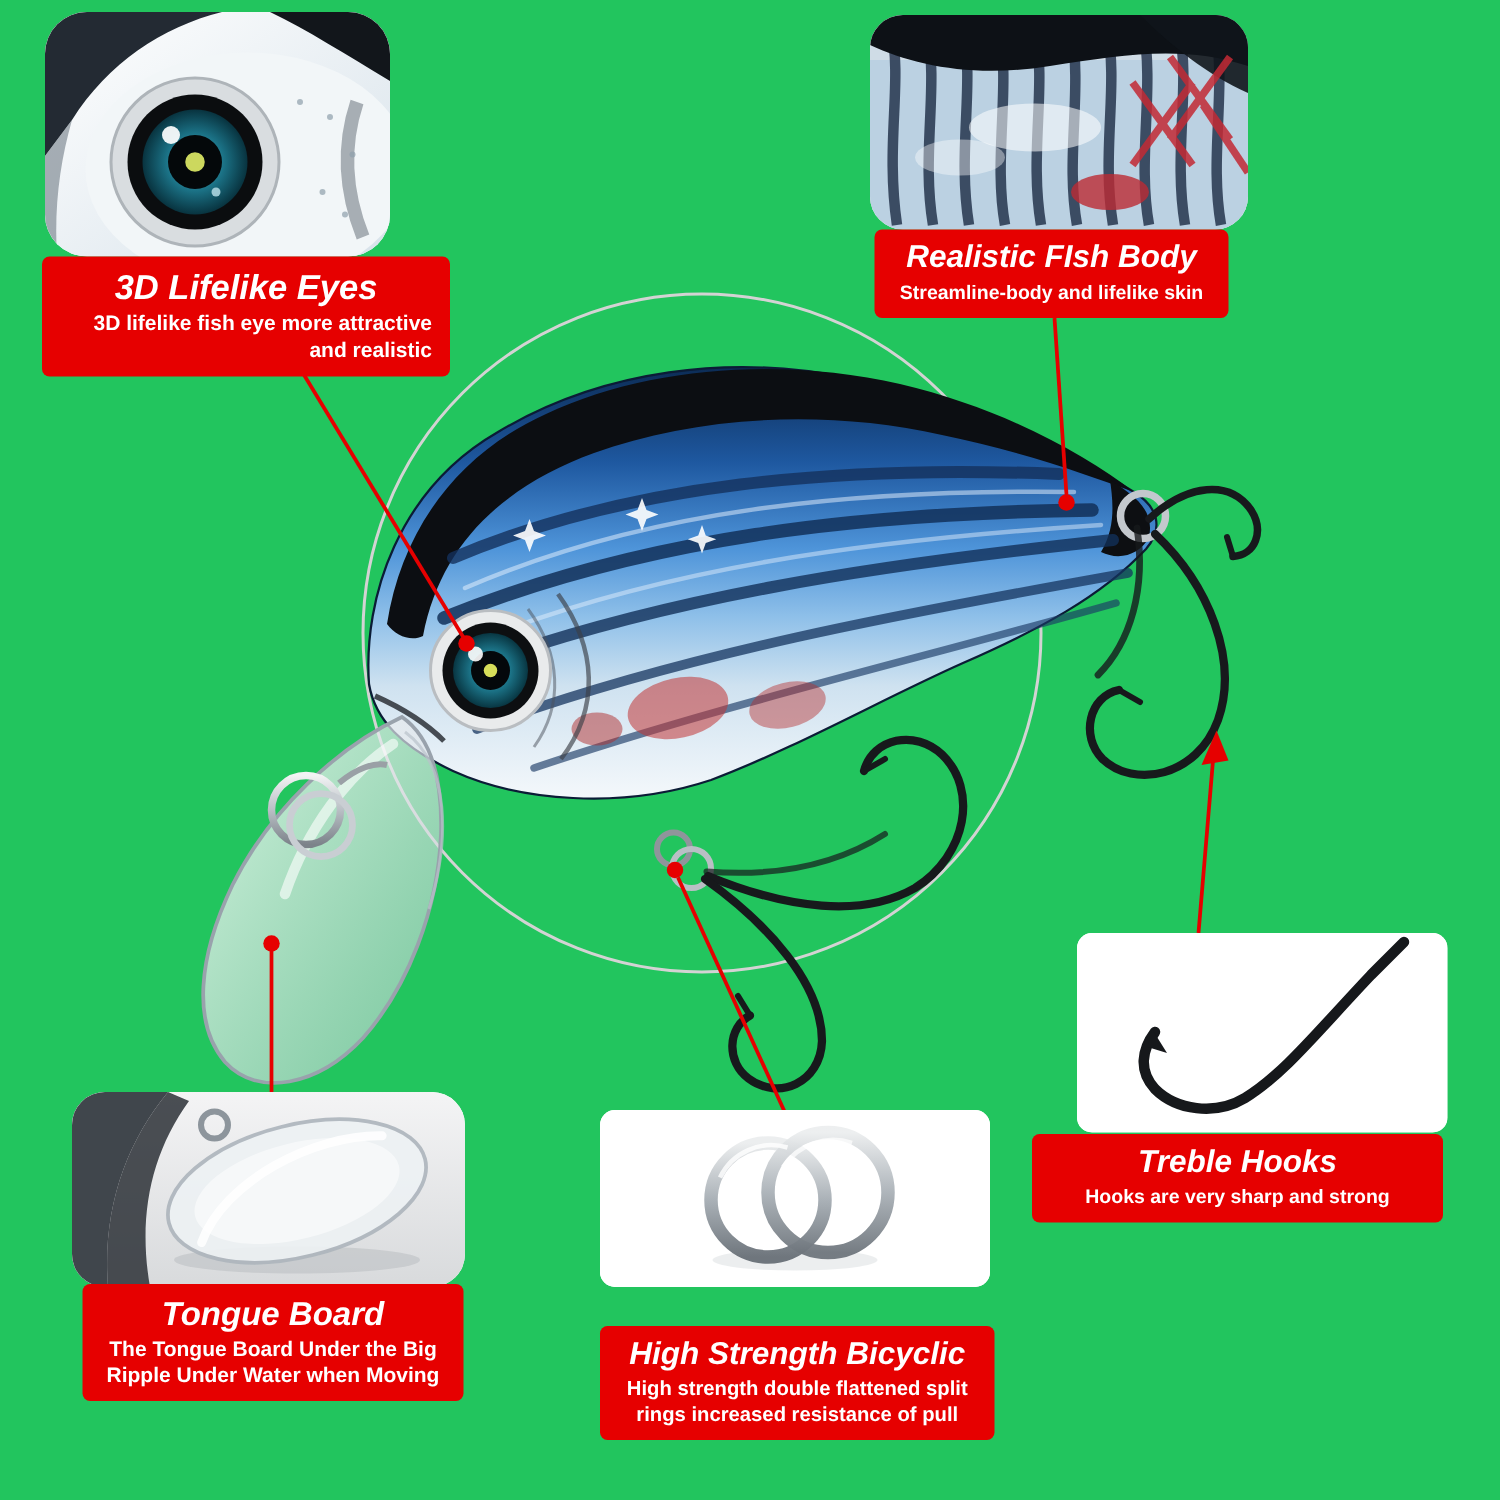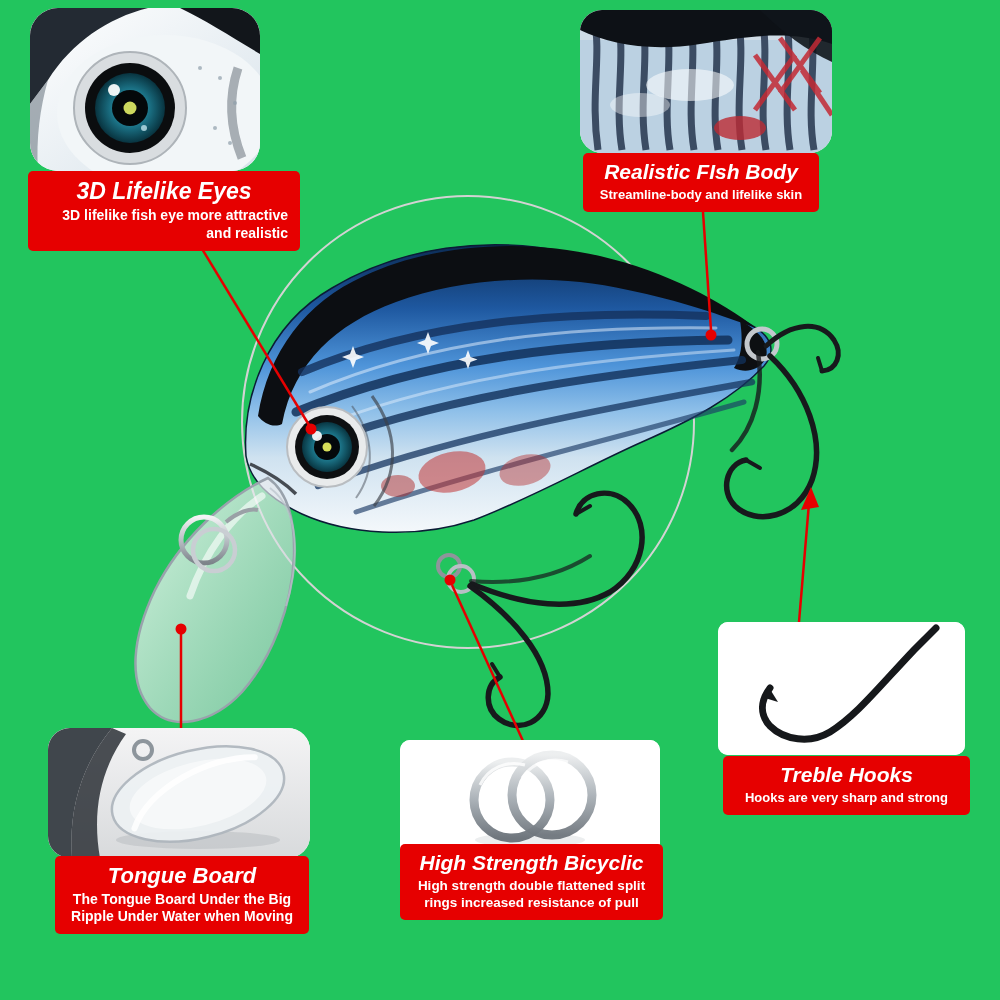--- a/index.html
+++ b/index.html
@@ -19,24 +19,24 @@
   .banner-desc{font-weight:bold;line-height:1.22;margin-top:3px;text-align:center;}
   .b-eyes{left:28px;top:171px;width:272px;}
   .b-eyes .banner-title{font-size:23px;}
   .b-eyes .banner-desc{font-size:14px;text-align:right;padding:0 4px;}
   .b-body{left:583px;top:153px;width:236px;}
   .b-body .banner-title{font-size:21px;}
   .b-body .banner-desc{font-size:13px;}
   .b-tongue{left:55px;top:856px;width:254px;}
   .b-tongue .banner-title{font-size:22px;}
   .b-tongue .banner-desc{font-size:14px;}
-  .b-ring{left:400px;top:844px;width:263px;}
+  .b-ring{left:400px;top:884px;width:263px;}
   .b-ring .banner-title{font-size:21px;}
   .b-ring .banner-desc{font-size:13.5px;}
-  .b-hooks{left:723px;top:756px;width:247px;}
+  .b-hooks{left:688px;top:756px;width:274px;}
   .b-hooks .banner-title{font-size:21px;}
   .b-hooks .banner-desc{font-size:13px;}
 </style>
 </head>
 <body>
 
 <div class="stage">
 
   <svg class="art" viewBox="0 0 1000 1000">
     <defs>

